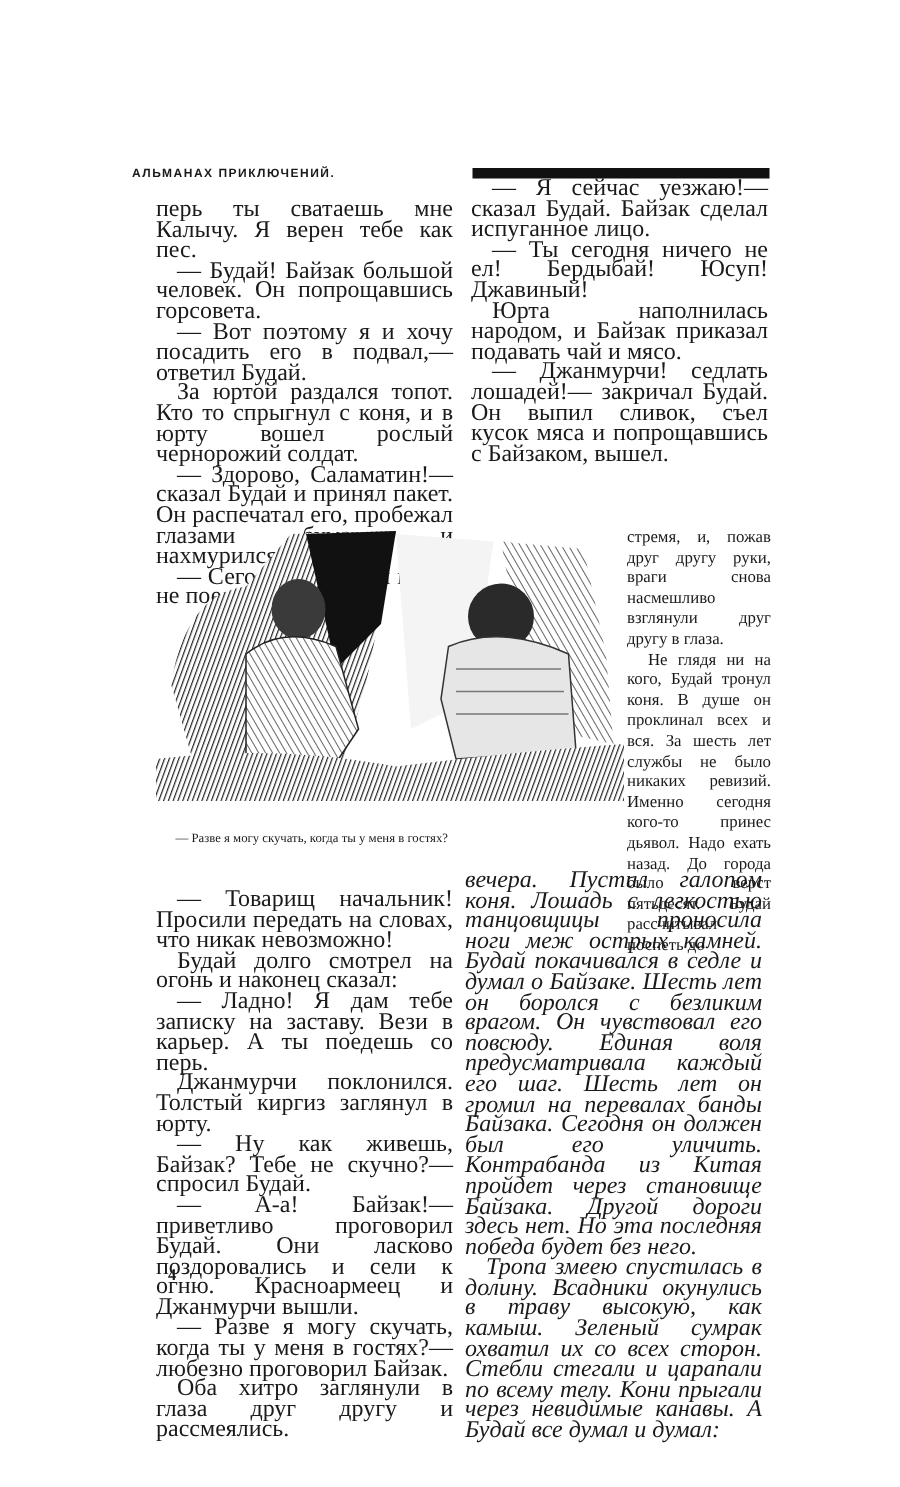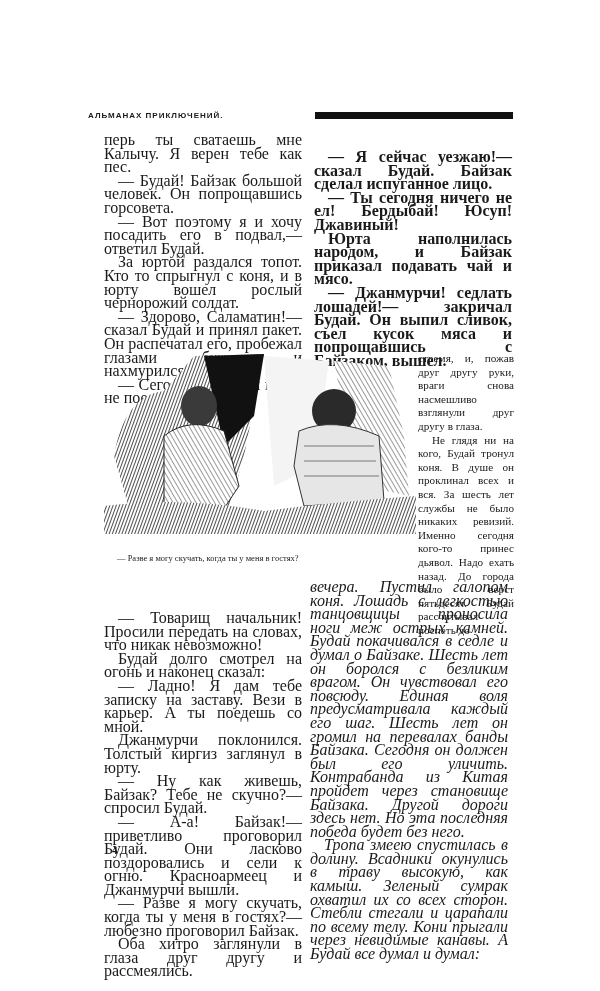--- a/index.html
+++ b/index.html
@@ -5,24 +5,24 @@
   html, body { margin: 0; padding: 0; background: #ffffff; }
   body { width: 600px; height: 991px; position: relative; overflow: hidden;
          font-family: "Liberation Serif", serif; color: #1a1a1a; }
   .header-left { position: absolute; left: 88px; top: 111px; font-size: 8px;
                  letter-spacing: 1px; font-weight: bold; font-family: Liberation Sans, sans-serif; }
   .header-rule { position: absolute; left: 315px; top: 112px; width: 198px; height: 7px; background: #111; }
   .col { position: absolute; font-size: 16px; line-height: 13.6px; text-align: justify; }
   .col p { margin: 0; }
   .col p.ind { text-indent: 14px; }
   .col-left-top { left: 104px; top: 133px; width: 198px; }
-  .col-right-top { left: 314px; top: 150px; width: 198px; font-weight: bold; }
+  .col-right-top { left: 314px; top: 119px; width: 198px; }
   .col-right-narrow { left: 418px; top: 352px; width: 96px; font-size: 11.2px; }
   .col-right-narrow p { text-align: justify; }
-  .col-left-bottom { left: 104px; top: 611px; width: 198px; }
+  .col-left-bottom { left: 104px; top: 593px; width: 198px; }
   .col-right-bottom { left: 310px; top: 580px; width: 198px; font-style: italic; }
   .illus { position: absolute; left: 104px; top: 336px; width: 312px; height: 198px; }
   .caption { position: absolute; left: 117px; top: 553px; font-size: 8.5px; font-family: "Liberation Serif", serif; }
   .page-num { position: absolute; left: 112px; top: 844px; font-size: 11px; font-weight: bold; }
 </style>
 </head>
 <body>
 
 <div>
   <div class="header-left">АЛЬМАНАХ ПРИКЛЮЧЕНИЙ.</div>
@@ -77,21 +77,21 @@
 <div class="caption">— Разве я могу скучать, когда ты у меня в гостях?</div>
 
 <div class="col col-right-narrow" id="right-narrow">
     <p>стремя, и, пожав друг другу руки, враги снова насмешливо взглянули друг другу в глаза.</p>
     <p class="ind">Не глядя ни на кого, Будай тронул коня. В душе он проклинал всех и вся. За шесть лет службы не было никаких ревизий. Именно сегодня кого-то принес дьявол. Надо ехать назад. До города было верст пятьдесят. Будай рассчитывал поспеть до</p>
   </div>
 
 <div class="col col-left-bottom" id="left-bottom">
     <p class="ind">— Товарищ начальник! Просили передать на словах, что никак невозможно!</p>
     <p class="ind">Будай долго смотрел на огонь и наконец сказал:</p>
-    <p class="ind">— Ладно! Я дам тебе записку на заставу. Вези в карьер. А ты поедешь со мной.</p>
+    <p class="ind">— Ладно! Я дам тебе записку на заставу. Вези в карьер. А ты поедешь со перь.</p>
     <p class="ind">Джанмурчи поклонился. Толстый киргиз заглянул в юрту.</p>
     <p class="ind">— Ну как живешь, Байзак? Тебе не скучно?— спросил Будай.</p>
     <p class="ind">— А-а! Байзак!—приветливо проговорил Будай. Они ласково поздоровались и сели к огню. Красноармеец и Джанмурчи вышли.</p>
     <p class="ind">— Разве я могу скучать, когда ты у меня в гостях?— любезно проговорил Байзак.</p>
     <p class="ind">Оба хитро заглянули в глаза друг другу и рассмеялись.</p>
   </div>
 <div class="col col-right-bottom" id="right-bottom">
     <p>вечера. Пустил галопом коня. Лошадь с легкостью танцовщицы проносила ноги меж острых камней. Будай покачивался в седле и думал о Байзаке. Шесть лет он боролся с безликим врагом. Он чувствовал его повсюду. Единая воля предусматривала каждый его шаг. Шесть лет он громил на перевалах банды Байзака. Сегодня он должен был его уличить. Контрабанда из Китая пройдет через становище Байзака. Другой дороги здесь нет. Но эта последняя победа будет без него.</p>
     <p class="ind">Тропа змеею спустилась в долину. Всадники окунулись в траву высокую, как камыш. Зеленый сумрак охватил их со всех сторон. Стебли стегали и царапали по всему телу. Кони прыгали через невидимые канавы. А Будай все думал и думал:</p>
   </div>

